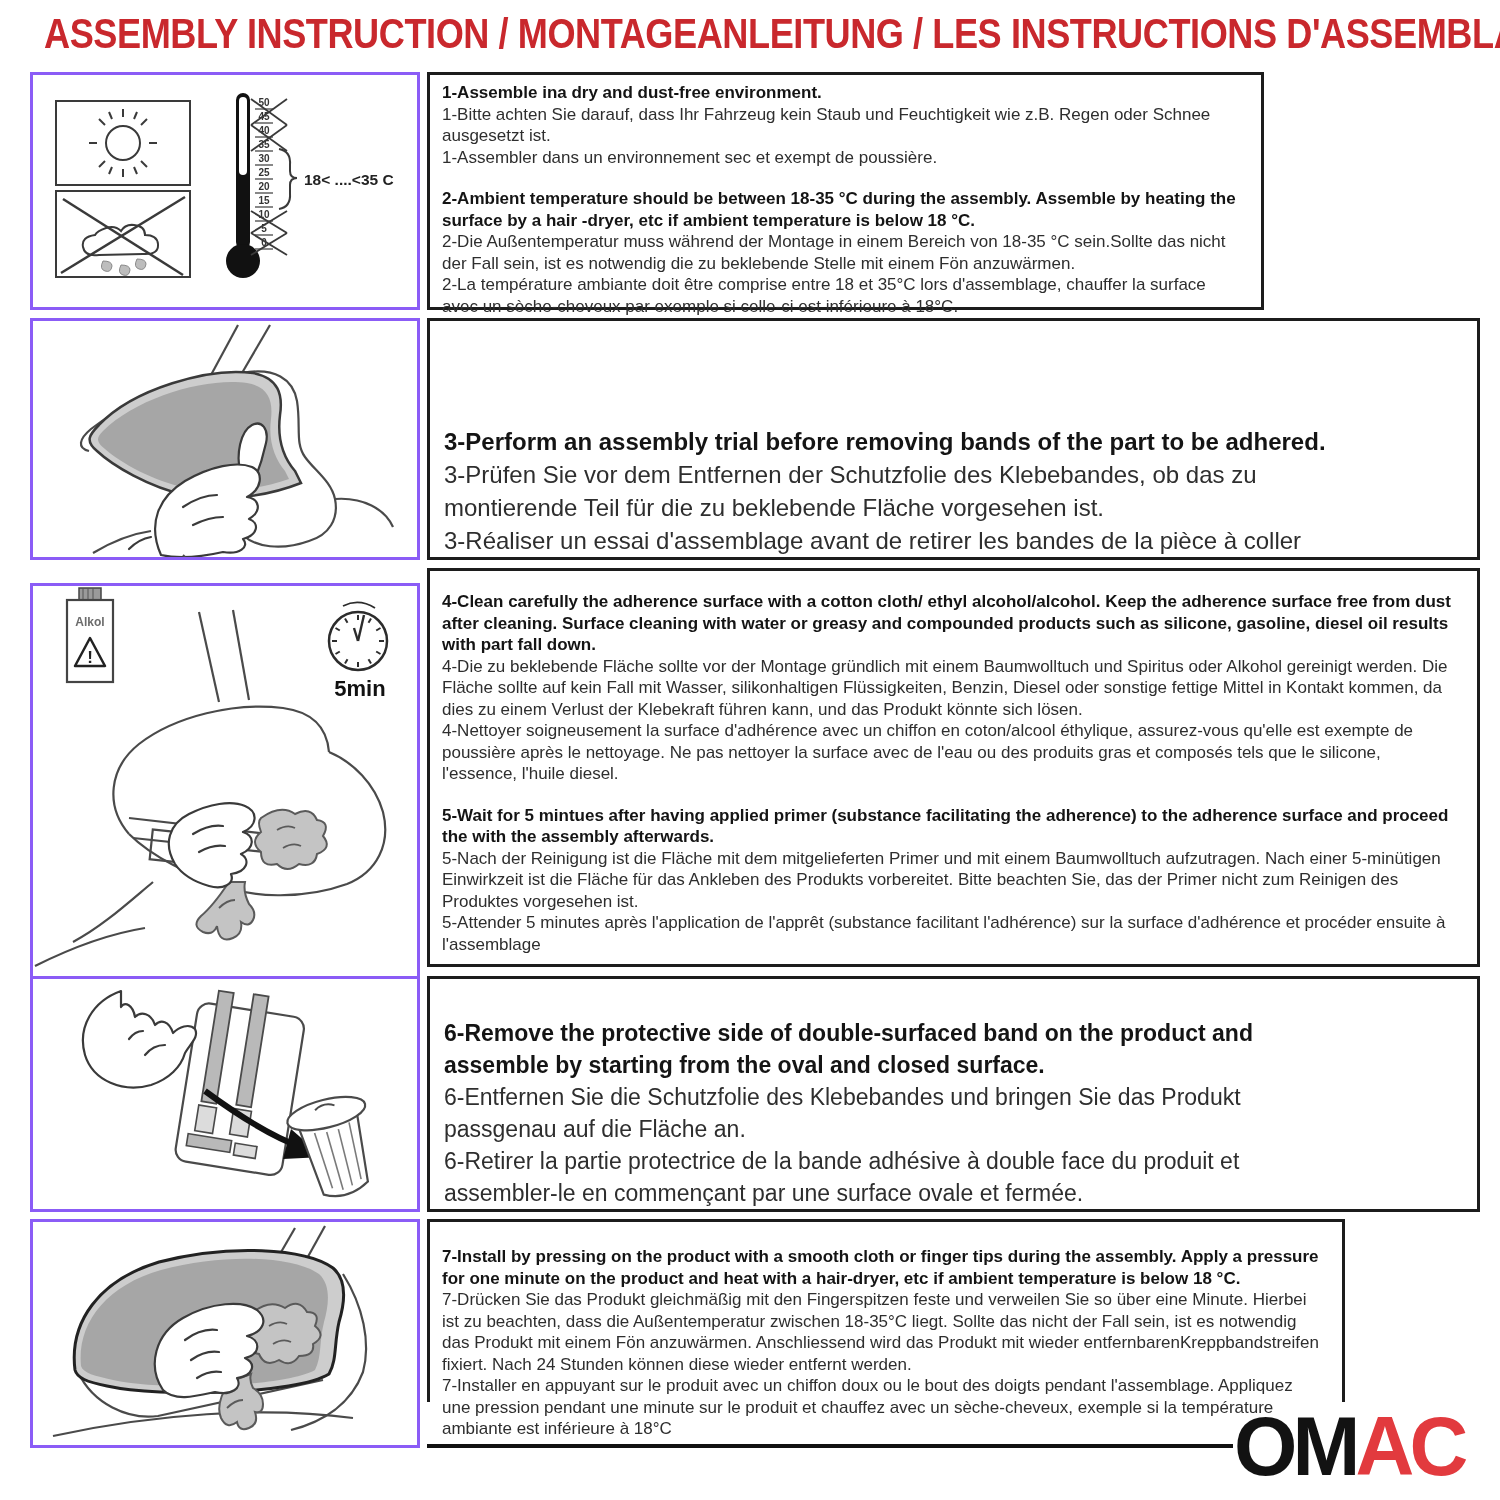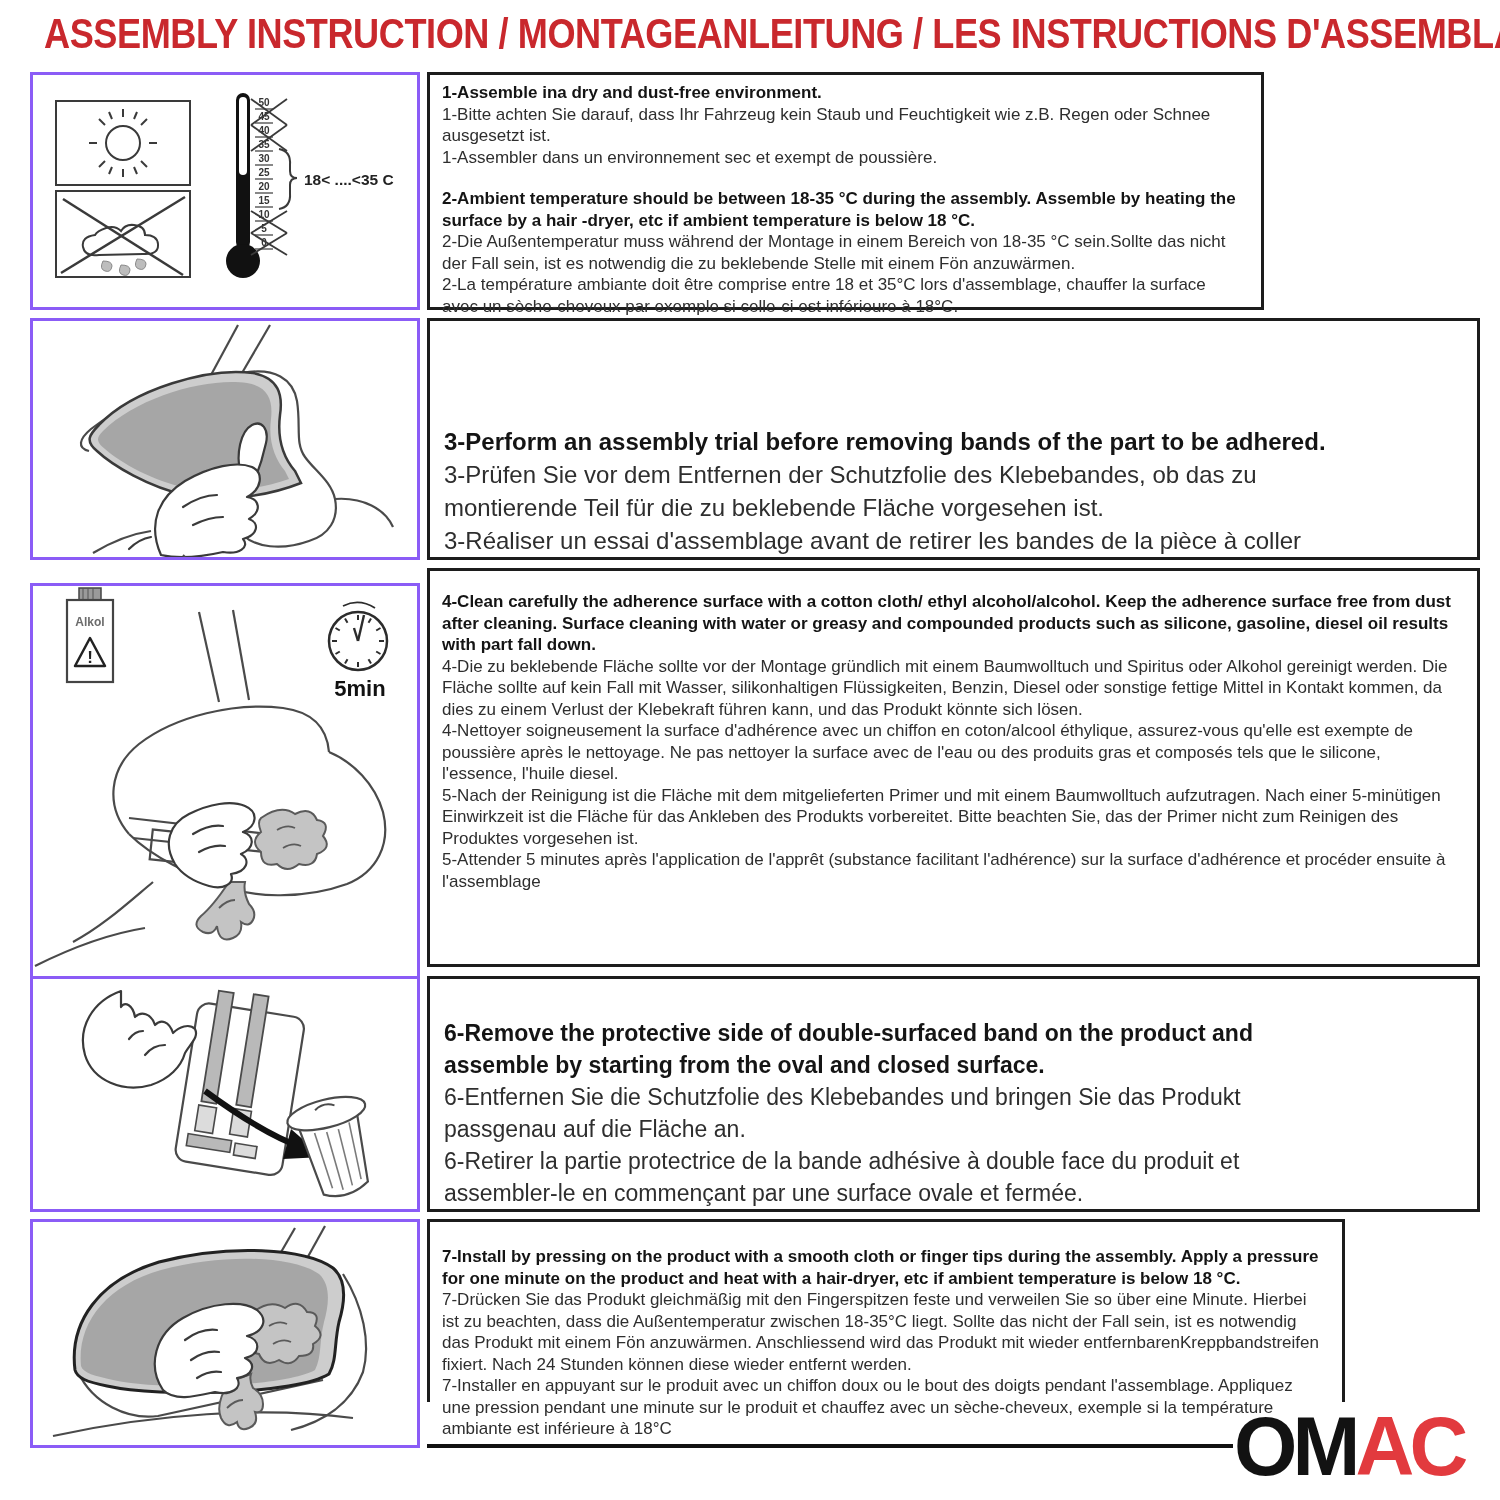--- a/index.html
+++ b/index.html
@@ -203,20 +203,21 @@
         <path d="M142,278 C130,258 136,238 156,228 C176,218 198,214 212,220 C226,226 224,240 210,246 C222,250 222,262 208,268 C218,274 214,286 198,288 C202,298 190,304 176,300 C162,296 150,290 142,278 Z"></path>
         <path d="M160,248 q16,-10 30,-8" fill="none"></path>
         <path d="M166,266 q14,-8 26,-6" fill="none"></path>
       </g>
     </svg>
   </div>
   <div class="box txt txt-sm" style="left:427px;top:568px;width:1053px;height:399px;padding-top:20px;">
     <p class="b">4-Clean carefully the adherence surface with a cotton cloth/ ethyl alcohol/alcohol. Keep the adherence surface free from dust after cleaning. Surface cleaning with water or greasy and compounded products such as silicone, gasoline, diesel oil results with part fall down.</p>
     <p>4-Die zu beklebende Fläche sollte vor der Montage gründlich mit einem Baumwolltuch und Spiritus oder Alkohol gereinigt werden. Die Fläche sollte auf kein Fall mit Wasser, silikonhaltigen Flüssigkeiten, Benzin, Diesel oder sonstige fettige Mittel in Kontakt kommen, da dies zu einem Verlust der Klebekraft führen kann, und das Produkt könnte sich lösen.</p>
     <p>4-Nettoyer soigneusement la surface d'adhérence avec un chiffon en coton/alcool éthylique, assurez-vous qu'elle est exempte de poussière après le nettoyage. Ne pas nettoyer la surface avec de l'eau ou des produits gras et composés tels que le silicone, l'essence, l'huile diesel.</p>
+    <p class="b sp">5-Wait for 5 mintues after having applied primer (substance facilitating the adherence) to the adherence surface and proceed the with the assembly afterwards.</p>
     <p>5-Nach der Reinigung ist die Fläche mit dem mitgelieferten Primer und mit einem Baumwolltuch aufzutragen. Nach einer 5-minütigen Einwirkzeit ist die Fläche für das Ankleben des Produkts vorbereitet. Bitte beachten Sie, das der Primer nicht zum Reinigen des Produktes vorgesehen ist.</p>
     <p>5-Attender 5 minutes après l'application de l'apprêt (substance facilitant l'adhérence) sur la surface d'adhérence et procéder ensuite à l'assemblage</p>
   </div>
 
   <div class="box illus" style="left:30px;top:976px;width:390px;height:236px;">
     <svg viewBox="0 0 384 230">
       <g transform="rotate(9 205 115)">
         <rect x="152" y="30" width="108" height="160" rx="12" fill="#fff" stroke="#4a4a4a" stroke-width="2.2"></rect>
         <rect x="170" y="16" width="15" height="112" fill="#b9b9b9" stroke="#4a4a4a" stroke-width="1.8"></rect>
         <rect x="205" y="14" width="15" height="112" fill="#b9b9b9" stroke="#4a4a4a" stroke-width="1.8"></rect>

